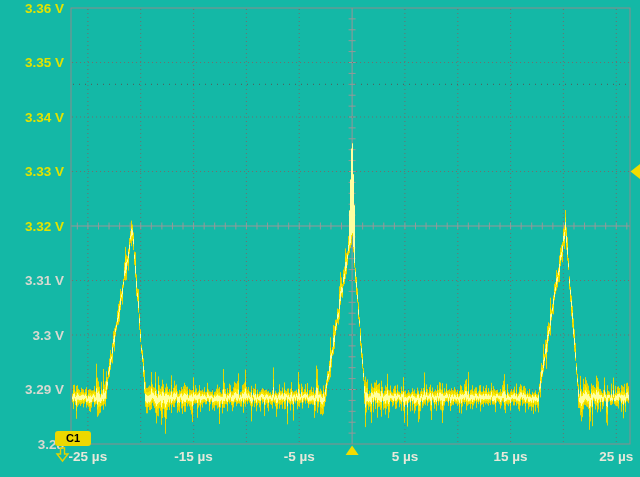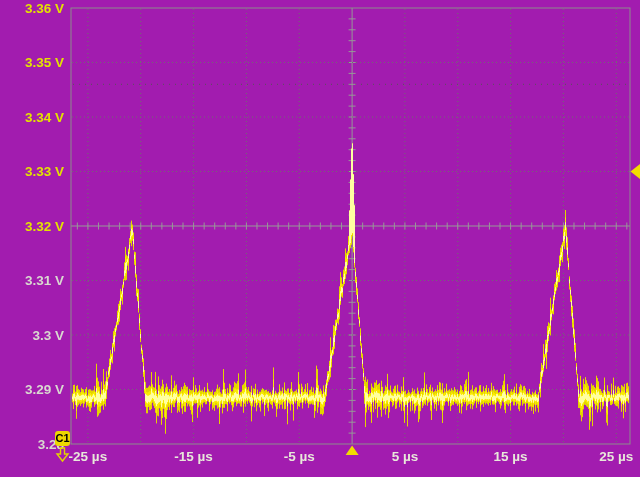--- a/index.html
+++ b/index.html
@@ -1,19 +1,19 @@
 <!DOCTYPE html>
 <html><head>
 <meta charset="utf-8">
 <style>
   html,body{margin:0;padding:0;width:640px;height:477px;overflow:hidden;background:#000;}
-  .screen{position:relative;width:640px;height:477px;background:#a21caf;
+  .screen{position:relative;width:640px;height:477px;background:#14b8a6;
           font-family:"Liberation Sans","DejaVu Sans",sans-serif;}
   #scope{position:absolute;left:0;top:0;}
-  .c1badge{position:absolute;left:55px;top:431px;width:15px;height:15px;
+  .c1badge{position:absolute;left:55px;top:431px;width:36px;height:15px;
            border-radius:3px;color:#000;font-size:11px;font-weight:700;
            text-align:center;line-height:15px;z-index:5;}
   .c1arrow{position:absolute;left:55px;top:447px;z-index:5;}
 </style>
 </head>
 <body>
 
 <div class="screen">
   <svg id="scope" width="640" height="477" viewBox="0 0 640 477">
       <defs>

